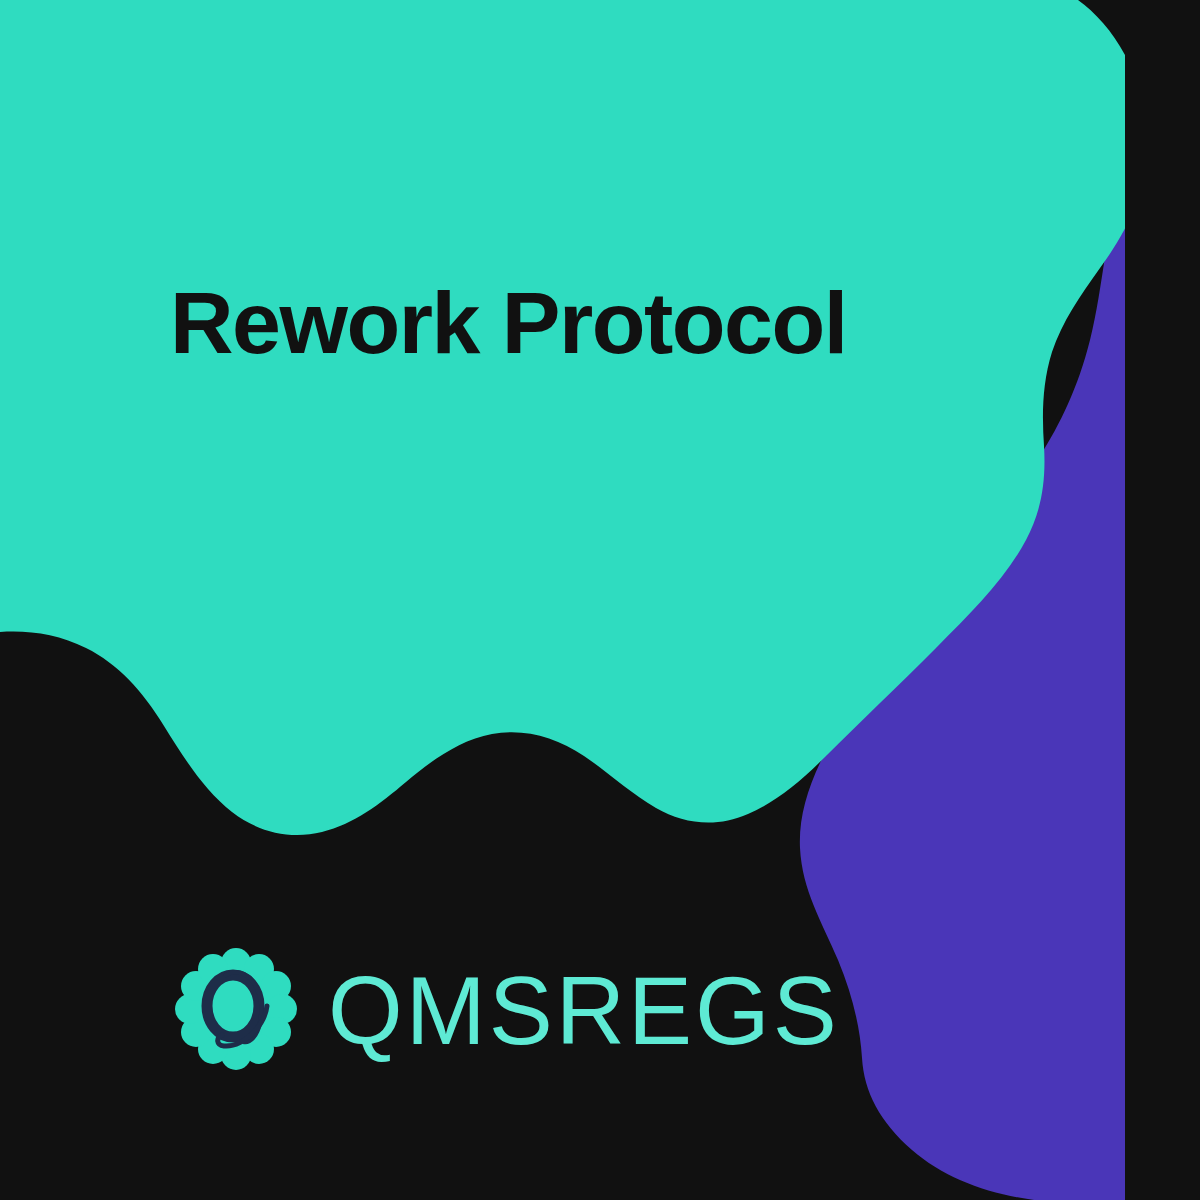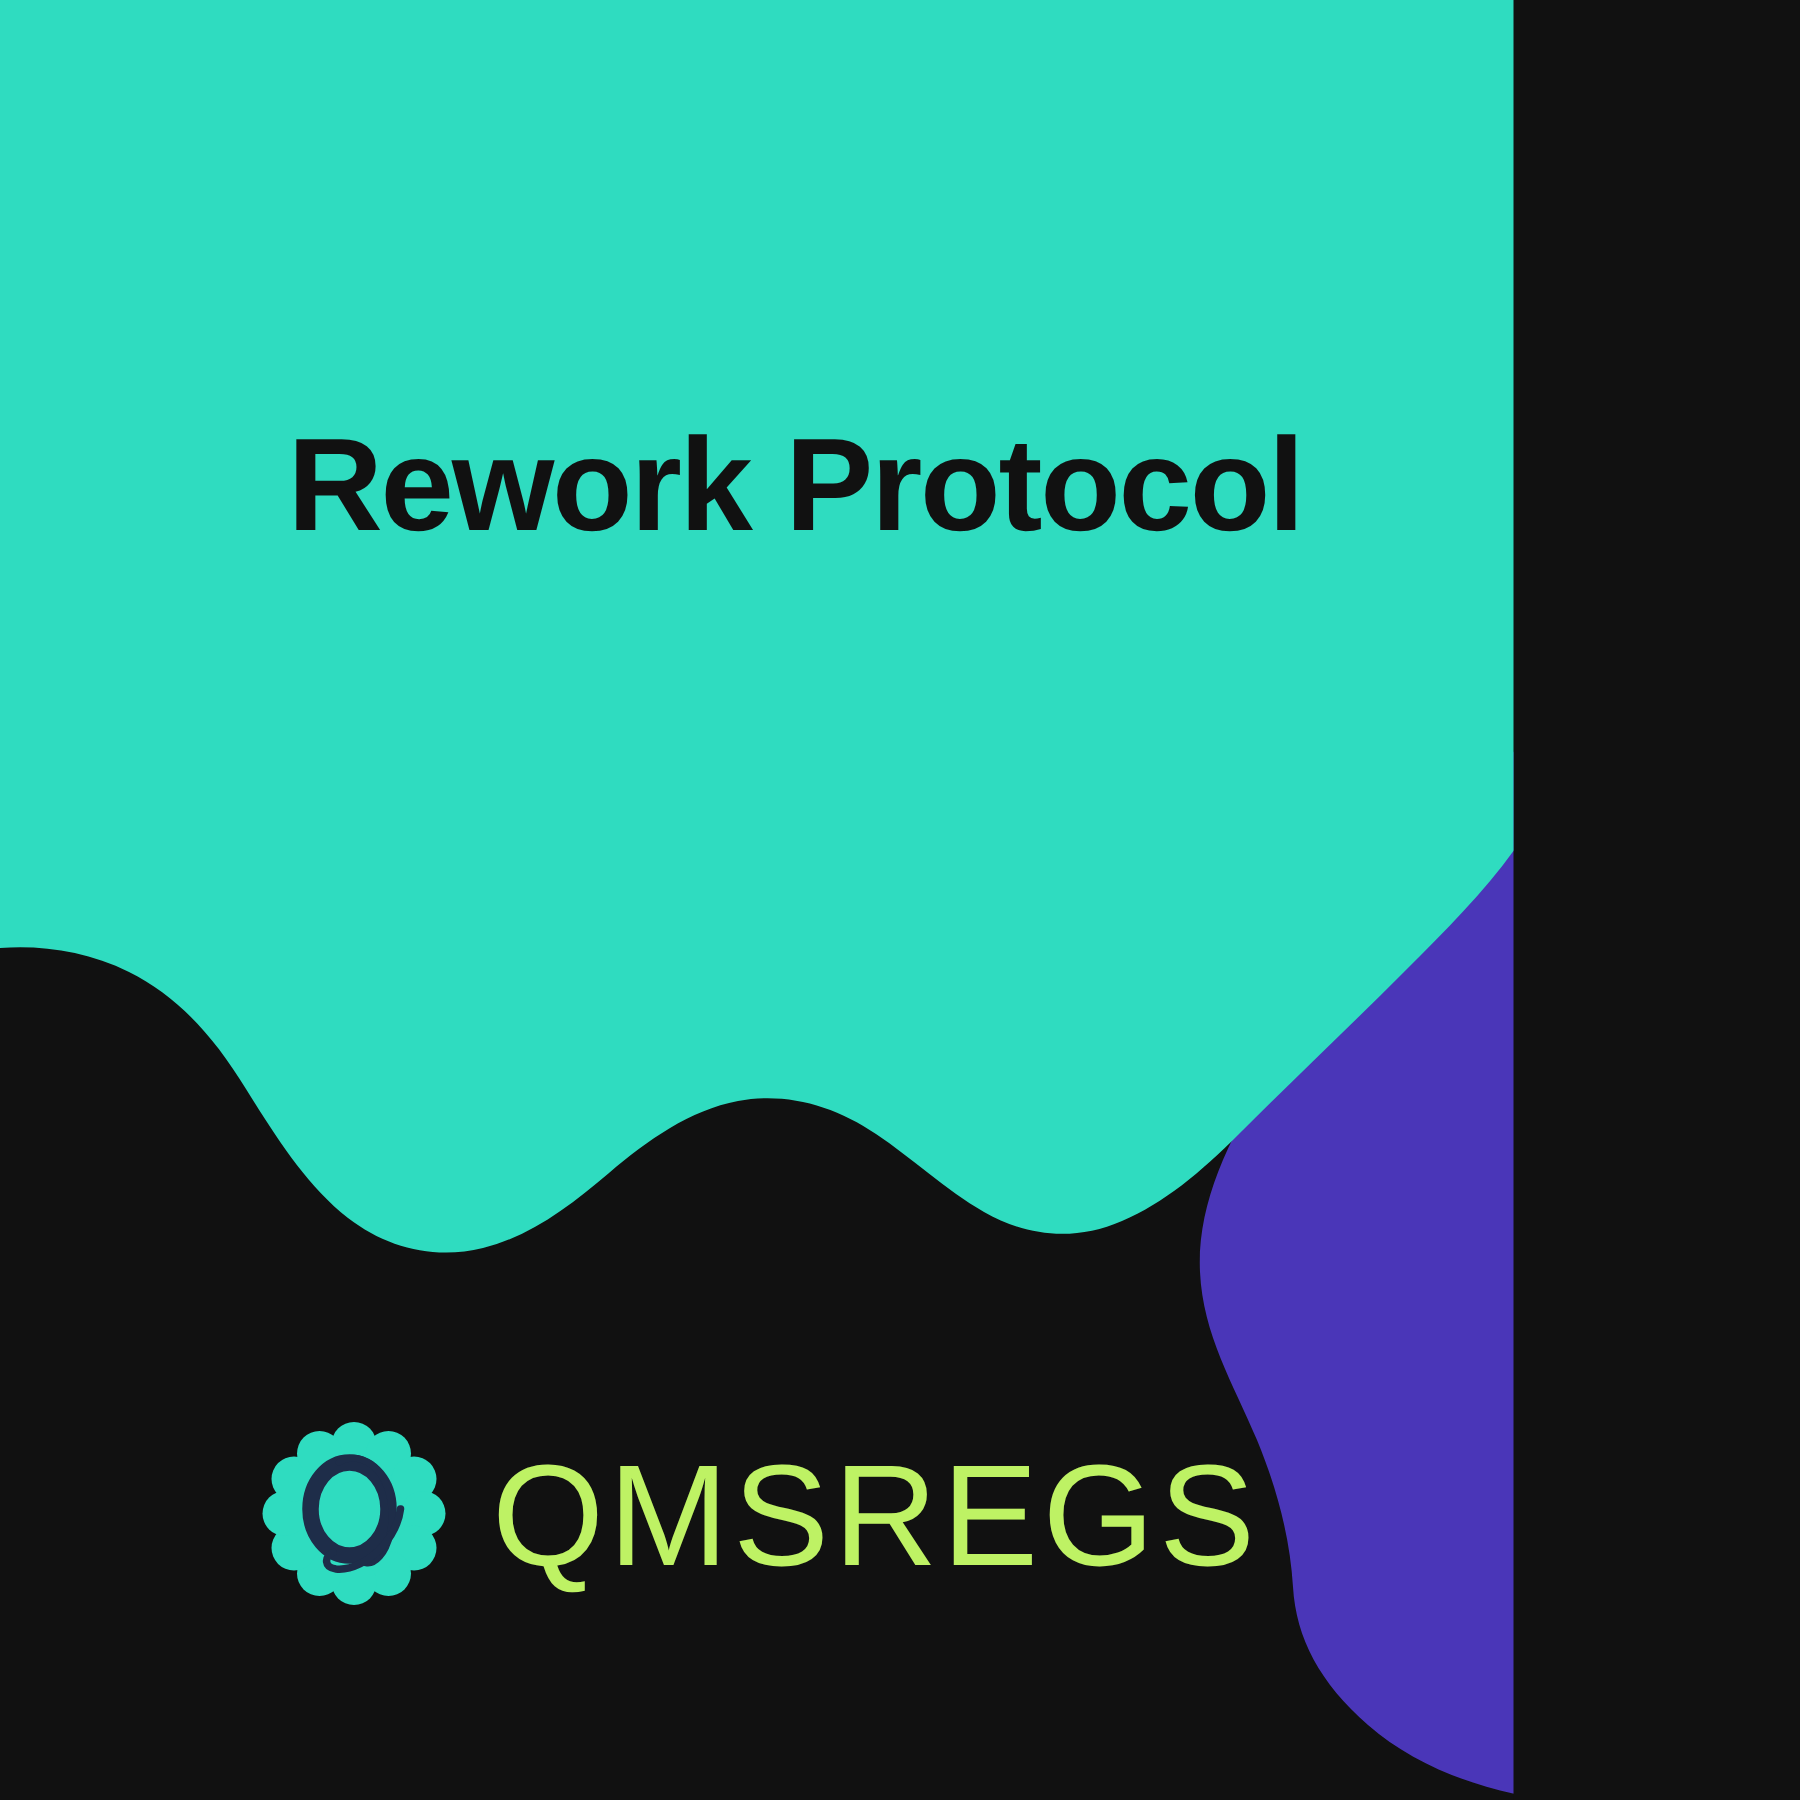--- a/index.html
+++ b/index.html
@@ -2,26 +2,25 @@
 <html><head>
 <meta charset="utf-8">
 <style>
   html, body {
     margin: 0;
     padding: 0;
     background: #111111;
   }
   .canvas {
     position: relative;
-    width: 1009px;
+    width: 1125px;
     height: 1200px;
     overflow: hidden;
     background: #111111;
     font-family: "Liberation Sans", sans-serif;
-    text-align: center;
   }
   .bg-svg {
     position: absolute;
     top: 0;
     left: 0;
     width: 1200px;
     height: 1200px;
     display: block;
   }
   .title-block {
@@ -59,21 +58,21 @@
     display: block;
     width: 128px;
     height: 128px;
   }
   .brand-wordmark {
     margin-left: 28px;
     font-family: "Liberation Sans", sans-serif;
     font-size: 96px;
     font-weight: 300;
     letter-spacing: 3px;
-    color: #bef264;
+    color: #5eead4;
     line-height: 1;
     white-space: pre;
     position: relative;
     top: 2px;
   }
 </style>
 </head>
 <body>
 
 <div class="canvas">

